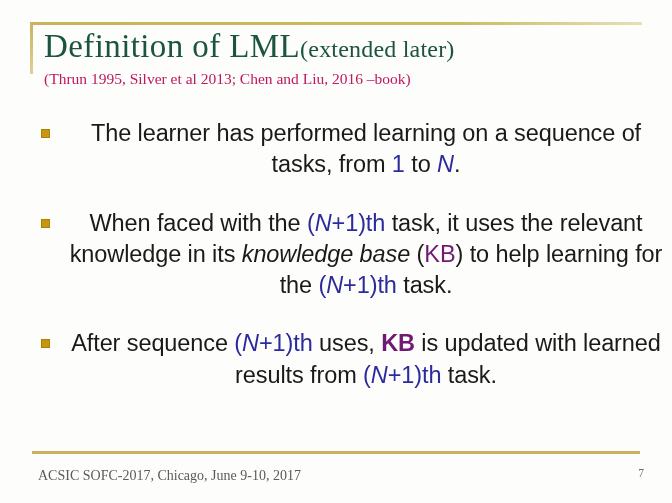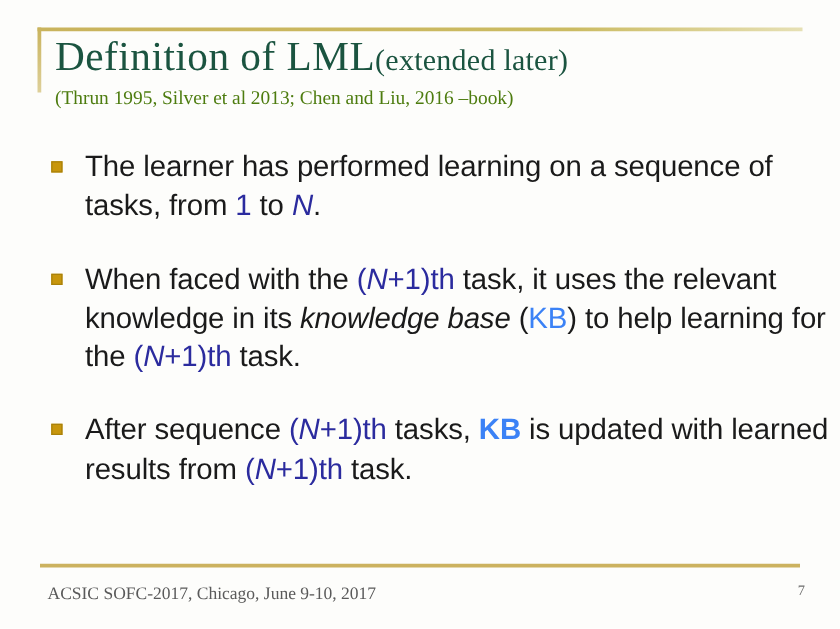--- a/index.html
+++ b/index.html
@@ -59,57 +59,58 @@
   .title-main {
     font-size: 33px;
     letter-spacing: 0.4px;
   }
   .title-paren {
     font-size: 24px;
     letter-spacing: 0.2px;
   }
   #subtitle {
     font-family: "Liberation Serif", serif;
-    color: #4d7c0f;
+    color: #be185d;
     font-size: 15.5px;
     margin-top: 5px;
     white-space: nowrap;
   }
 
   
   #body {
     position: absolute;
     left: 38px;
     top: 118px;
     width: 626px;
   }
   .bullet {
     position: relative;
     padding-left: 30px;
     margin-bottom: 27px;
+    text-align: center;
   }
   .bullet-marker {
     position: absolute;
     left: 3px;
     top: 11px;
     width: 9px;
     height: 9px;
     background: #c8960c;
     border: 1px solid #a9810a;
     box-sizing: border-box;
   }
   .bullet-text {
     font-family: "Liberation Sans", sans-serif;
     font-size: 23.5px;
     line-height: 1.33;
     color: #1a1a1a;
     letter-spacing: -0.1px;
   }
   .blue   { color: #2b2b9e; }
-  .red    { color: #3b82f6; }
+  .red    { color: #701a75; }
   .ital   { font-style: italic; }
   .bold   { font-weight: bold; }
 
   
   #footer-text {
     position: absolute;
     left: 38px;
     top: 468px;
     font-family: "Liberation Serif", serif;
     font-size: 14px;
@@ -143,20 +144,20 @@
     <div class="bullet">
       <span class="bullet-marker"></span>
       <div class="bullet-text"><span>The learner has performed learning on a sequence of tasks, from </span><span class="blue">1</span><span> to </span><span class="blue ital">N</span><span>.</span></div>
     </div>
     <div class="bullet">
       <span class="bullet-marker"></span>
       <div class="bullet-text"><span>When faced with the </span><span class="blue">(</span><span class="blue ital">N</span><span class="blue">+1)th</span><span> task, it uses the relevant knowledge in its </span><span class="ital">knowledge base</span><span> (</span><span class="red">KB</span><span>) to help learning for the </span><span class="blue">(</span><span class="blue ital">N</span><span class="blue">+1)th</span><span> task.</span></div>
     </div>
     <div class="bullet">
       <span class="bullet-marker"></span>
-      <div class="bullet-text"><span>After sequence </span><span class="blue">(</span><span class="blue ital">N</span><span class="blue">+1)th</span><span> tasks, </span><span class="red bold">KB</span><span> is updated with learned results from </span><span class="blue">(</span><span class="blue ital">N</span><span class="blue">+1)th</span><span> task.</span></div>
+      <div class="bullet-text"><span>After sequence </span><span class="blue">(</span><span class="blue ital">N</span><span class="blue">+1)th</span><span> uses, </span><span class="red bold">KB</span><span> is updated with learned results from </span><span class="blue">(</span><span class="blue ital">N</span><span class="blue">+1)th</span><span> task.</span></div>
     </div>
   </div>
 
   <div id="footer-text">ACSIC SOFC-2017, Chicago, June 9-10, 2017</div>
   <div id="page-number">7</div>
 
 </div>
 
 </body></html>

